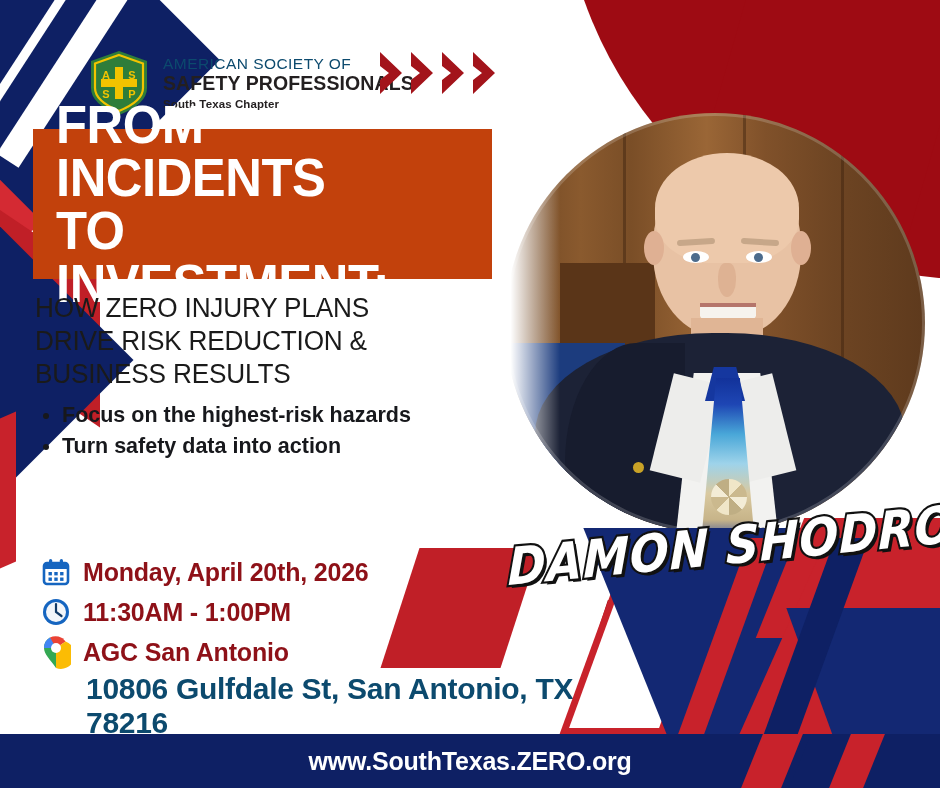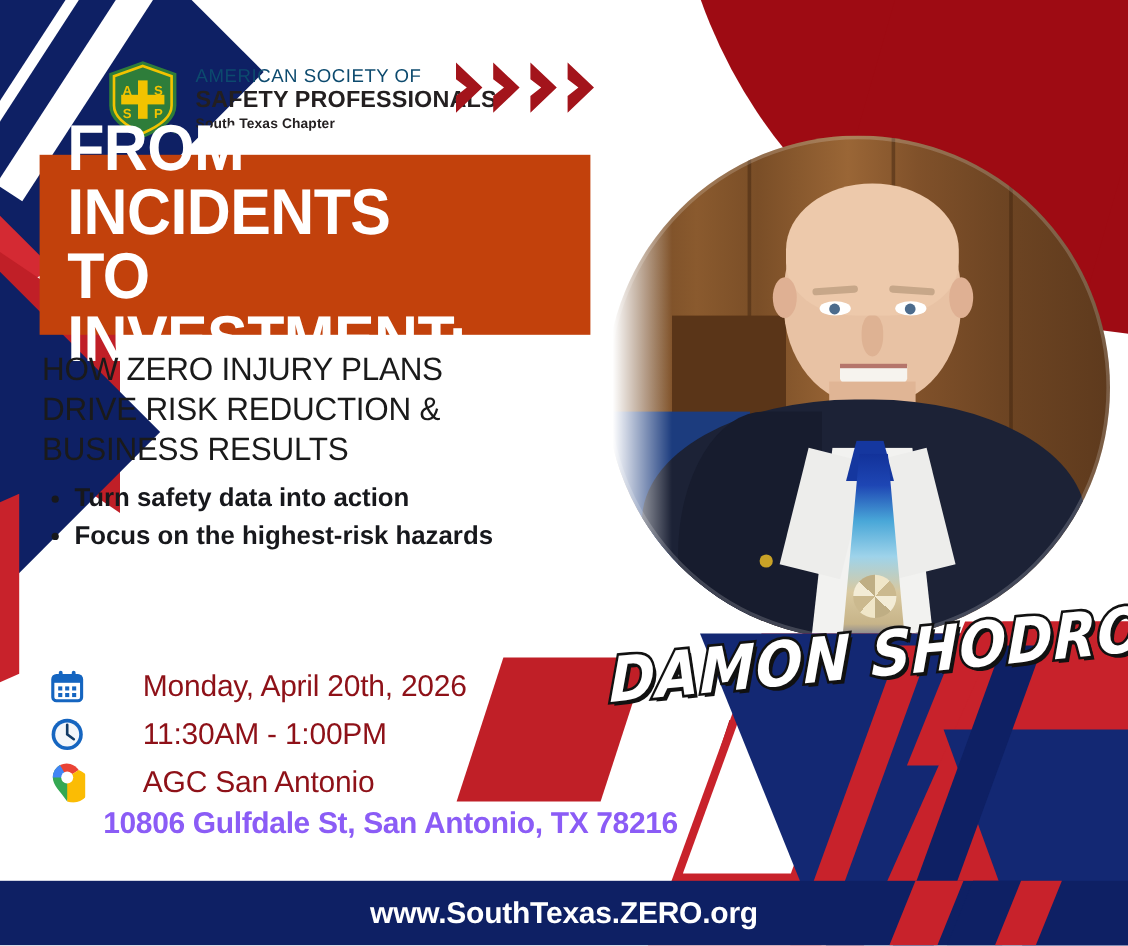--- a/index.html
+++ b/index.html
@@ -80,23 +80,23 @@
   .bullets{position:absolute;left:36px;top:400px;width:470px;margin:0;padding:0 0 0 26px;
      list-style:none;color:#17181C;font-size:21.5px;font-weight:700;line-height:1.44;}
   .bullets li{position:relative;}
   .bullets li::before{content:"";position:absolute;left:-19px;top:13px;width:6px;height:6px;
      background:#17181C;border-radius:50%;}
 
   
   .details{position:absolute;left:40px;top:556px;width:600px;}
   .det-row{display:flex;align-items:center;gap:11px;margin-bottom:8px;}
   .det-icon{width:32px;height:32px;flex:0 0 auto;display:flex;align-items:center;justify-content:center;}
-  .det-text{color:#8E1118;font-weight:400;font-size:25px;letter-spacing:-.2px;margin-left:36px;}
+  .det-text{color:#8E1118;font-weight:700;font-size:25px;letter-spacing:-.2px;}
   .addr-row{margin-top:2px;padding-left:0;}
-  .addr-text{color:#8b5cf6;font-weight:700;font-size:25px;letter-spacing:-.3px;margin-left:46px;display:block;margin-top:-4px;}
+  .addr-text{color:#0c4a6e;font-weight:700;font-size:30px;letter-spacing:-.3px;margin-left:46px;display:block;margin-top:-4px;}
 
   
   .photo{position:absolute;left:505px;top:113px;width:420px;height:420px;border-radius:50%;overflow:hidden;}
   .photo .bg-wood{position:absolute;inset:0;background:
       linear-gradient(90deg,#6B4322 0%,#8A5A2E 18%,#7A4E27 30%,#9A6636 48%,#80512A 62%,#6E4523 78%,#5E3A1D 100%);}
   .photo .panel-line{position:absolute;top:0;bottom:0;width:3px;background:rgba(60,34,14,.45);}
   .photo .left-blue{position:absolute;left:0;top:230px;width:120px;height:190px;background:#1C3C7E;}
   .photo .left-blue2{position:absolute;left:0;top:330px;width:60px;height:90px;background:#2B4F96;}
   .photo .left-pale{position:absolute;left:10px;top:355px;width:46px;height:55px;background:#BFD3C6;}
   .photo .left-wood-dark{position:absolute;left:55px;top:150px;width:95px;height:120px;background:#5A3518;}
@@ -247,22 +247,22 @@
     <div class="title-line">TO INVESTMENT:</div>
   </div>
 
   <div class="subtitle">
     <div>HOW ZERO INJURY PLANS</div>
     <div>DRIVE RISK REDUCTION &amp;</div>
     <div>BUSINESS RESULTS</div>
   </div>
 
   <ul class="bullets">
+    <li>Focus on the highest-risk hazards</li>
     <li>Turn safety data into action</li>
-    <li>Focus on the highest-risk hazards</li>
   </ul>
 
   <div class="shape mid-red-wedge"></div>
   <div class="dot-grid"></div>
 
   <div class="details">
 
     <div class="det-row">
       <span class="det-icon">
         <svg width="30" height="30" viewBox="0 0 30 30">

